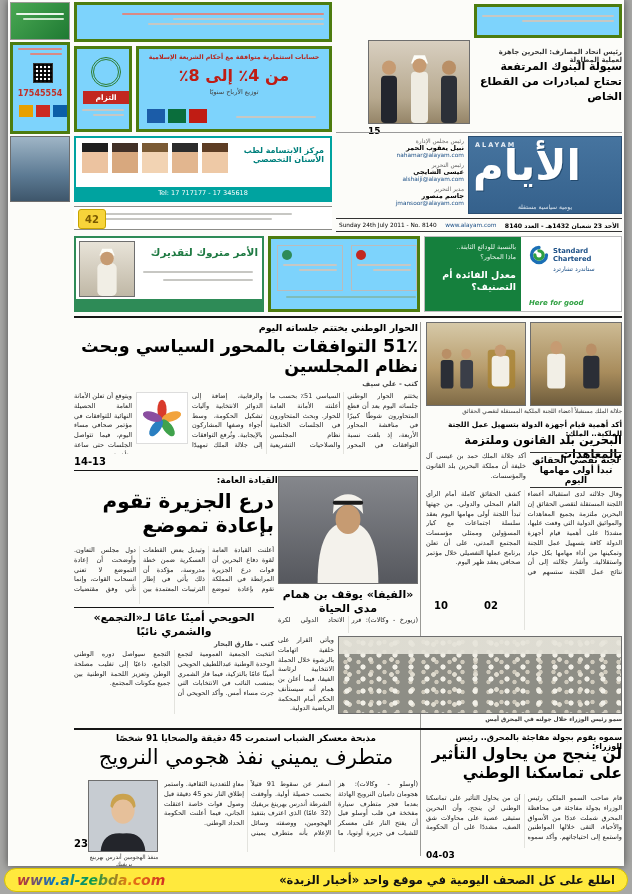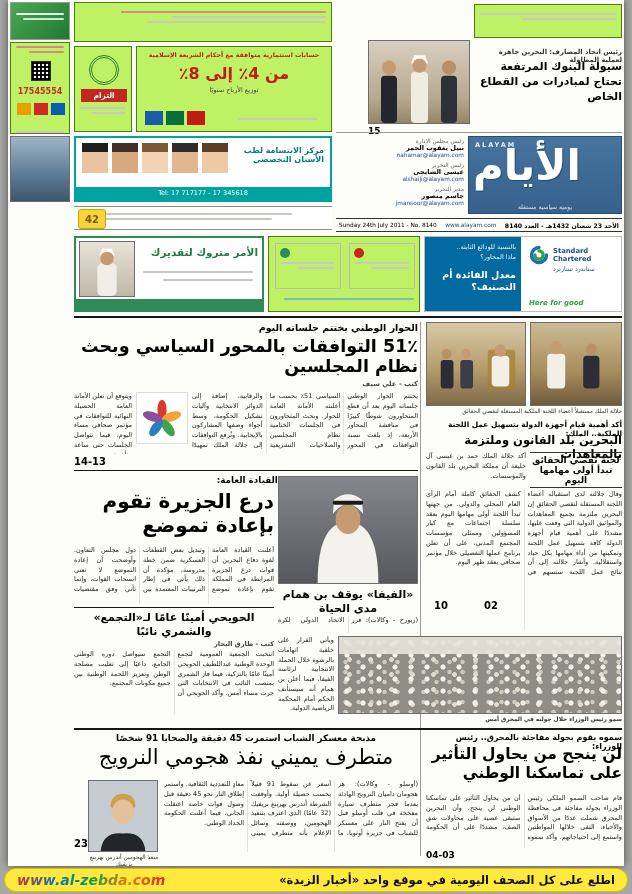--- a/index.html
+++ b/index.html
@@ -8,21 +8,21 @@
   .abs{position:absolute}
   .page{position:absolute;left:8px;top:0;width:616px;height:866px;background:#fcfcf9;direction:rtl;box-shadow:0 0 8px rgba(0,0,0,.55);overflow:hidden}
   .ph{border:1px solid #6e6e6e;overflow:hidden}
   .bt{font-size:6.5px;line-height:1.5;text-align:justify;color:#1b1b1b;overflow:hidden;column-gap:7px;column-rule:1px solid #e3e3de}
   .c2{column-count:2}.c3{column-count:3}
   .rule{background:#161616}
   .dec{background:#c7c7c3;height:2px;border-radius:1px;margin:3px 5px}
   .decR{background:#d98a85}
   .pg{font-weight:bold;color:#000;direction:ltr}
   .ltr{direction:ltr;unicode-bidi:embed}
-  .adbox{background:#bef264;border:1px solid #4d7c0f;overflow:hidden}
+  .adbox{background:#7dd3fc;border:3px solid #4d7c0f;overflow:hidden}
   .cap{font-size:5.8px;color:#333;line-height:1.25}
   .kick{font-weight:bold;color:#000}
   svg{display:block}
 </style>
 </head>
 <body>
 
 <div class="page">
 
   <div class="abs" style="left:2px;top:2px;width:60px;height:38px;background:linear-gradient(135deg,#4aa853,#1f7a33);border:1px solid #9a9a95">
@@ -161,21 +161,21 @@
     </div>
     <div class="abs" style="left:80px;top:6px;width:66px;height:46px;border:1px solid #bbb">
       <span class="abs" style="left:4px;top:4px;width:10px;height:10px;border-radius:50%;background:#c22820"></span>
       <div class="dec" style="margin-top:18px"></div>
       <div class="dec" style="width:60%"></div>
     </div>
     <div class="dec" style="position:absolute;left:10px;bottom:8px;width:130px;background:#7fbcb9"></div>
   </div>
 
   <div class="abs" style="left:416px;top:236px;width:198px;height:76px;border:1px solid #bbb;background:#fff;overflow:hidden">
-    <div class="abs" style="left:0;top:0;width:96px;height:76px;background:#0369a1;padding:6px 5px;direction:rtl">
+    <div class="abs" style="left:0;top:0;width:96px;height:76px;background:#15803d;padding:6px 5px;direction:rtl">
       <div style="font-size:6.5px;color:#e8f5ec;text-align:right">بالنسبة للودائع الثابتة..</div>
       <div style="font-size:6.5px;color:#e8f5ec;text-align:right;margin-top:2px">ماذا المحاور؟</div>
       <div style="font-size:9.5px;color:#fff;font-weight:bold;text-align:right;margin-top:8px;line-height:1.3">معدل الفائدة أم التصنيف؟</div>
     </div>
     <div class="abs" style="left:96px;top:0;width:102px;height:76px">
       <div class="abs" style="left:8px;top:8px;width:20px;height:20px">
         <svg viewBox="0 0 24 24" width="20" height="20">
           <path d="M12 3 A9 9 0 1 0 21 12" fill="none" stroke="#1b6fb5" stroke-width="4" stroke-linecap="round"></path>
           <path d="M12 7 A5 5 0 1 1 7 12" fill="none" stroke="#2fa042" stroke-width="4" stroke-linecap="round"></path>
         </svg>

